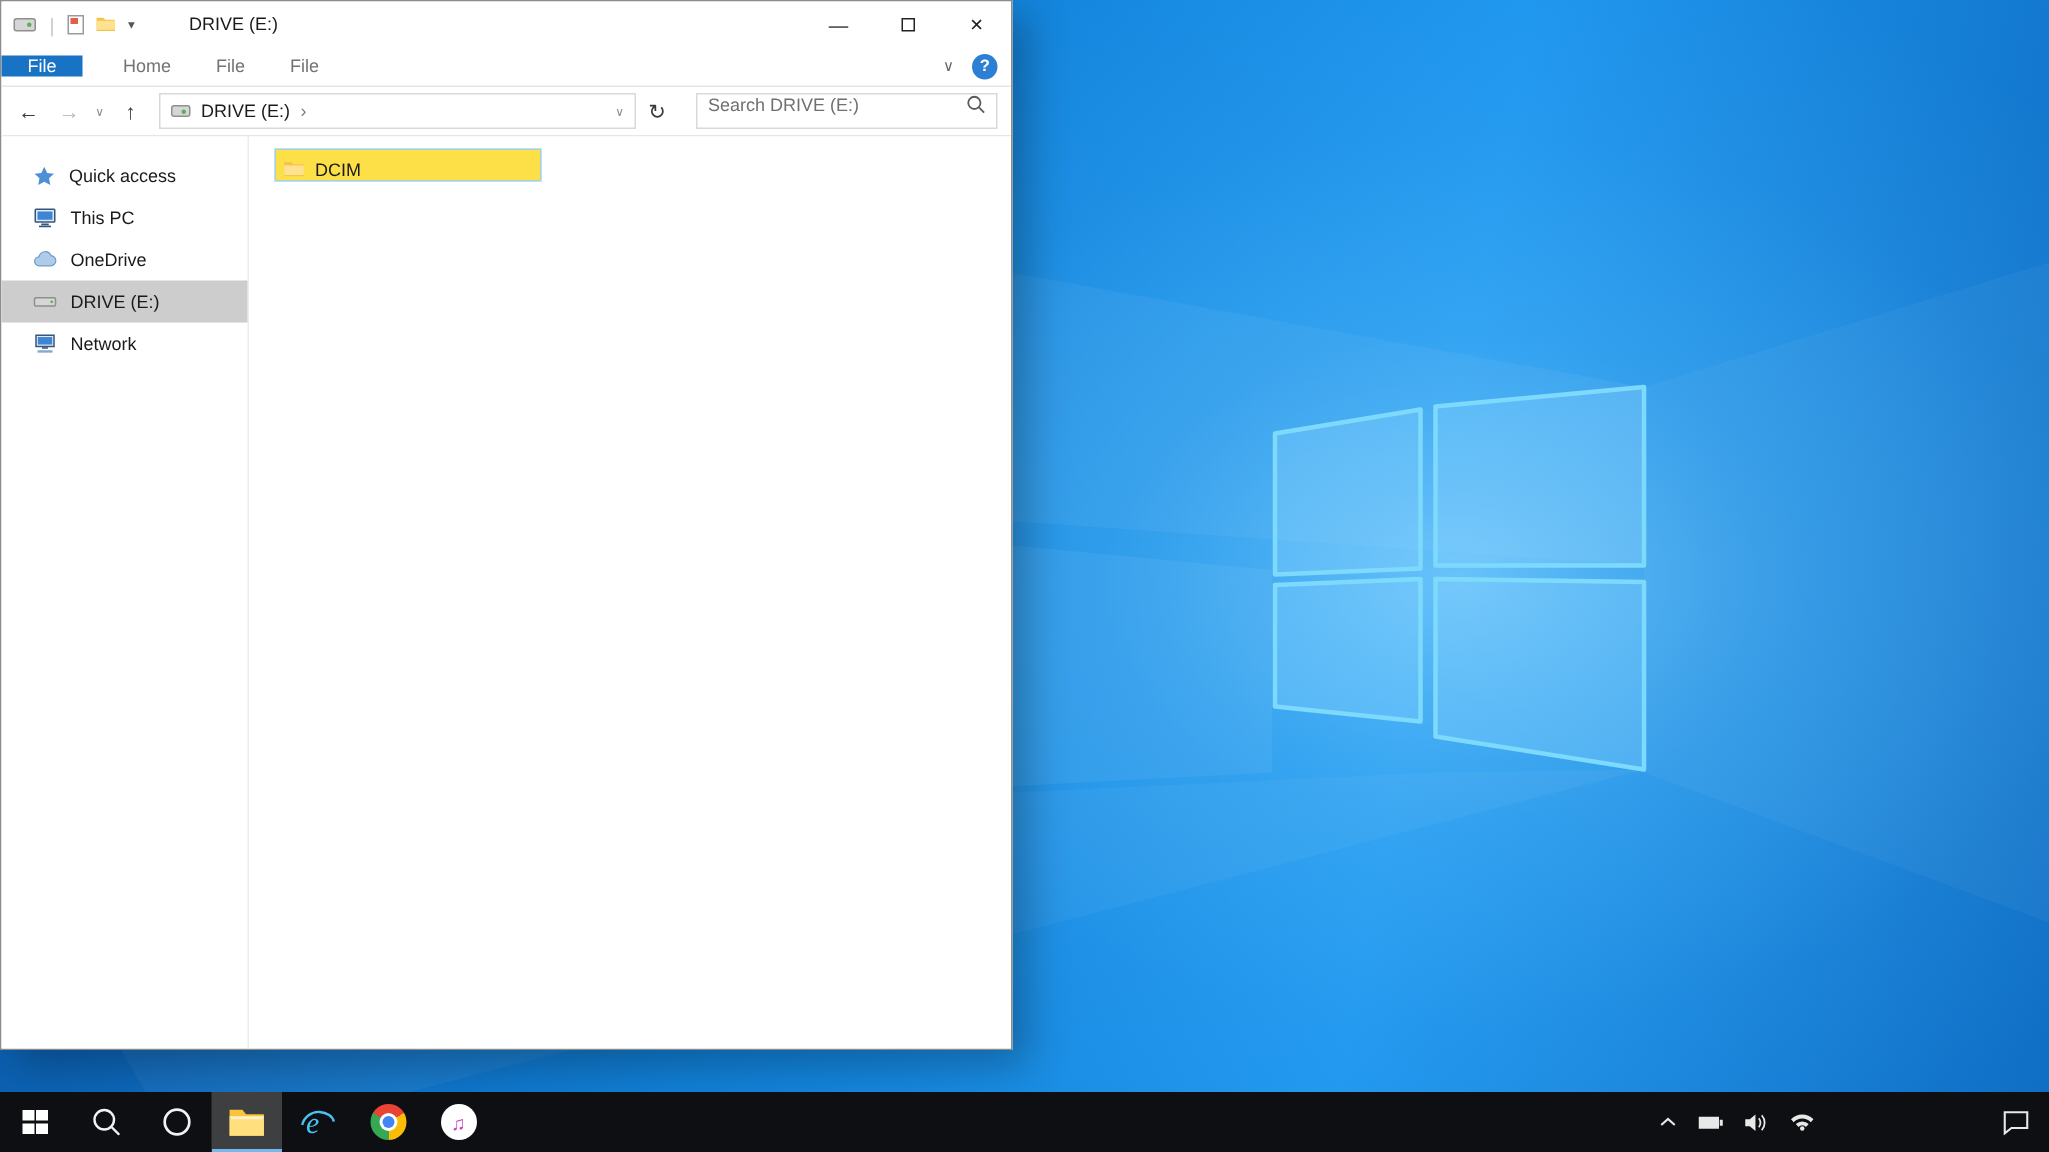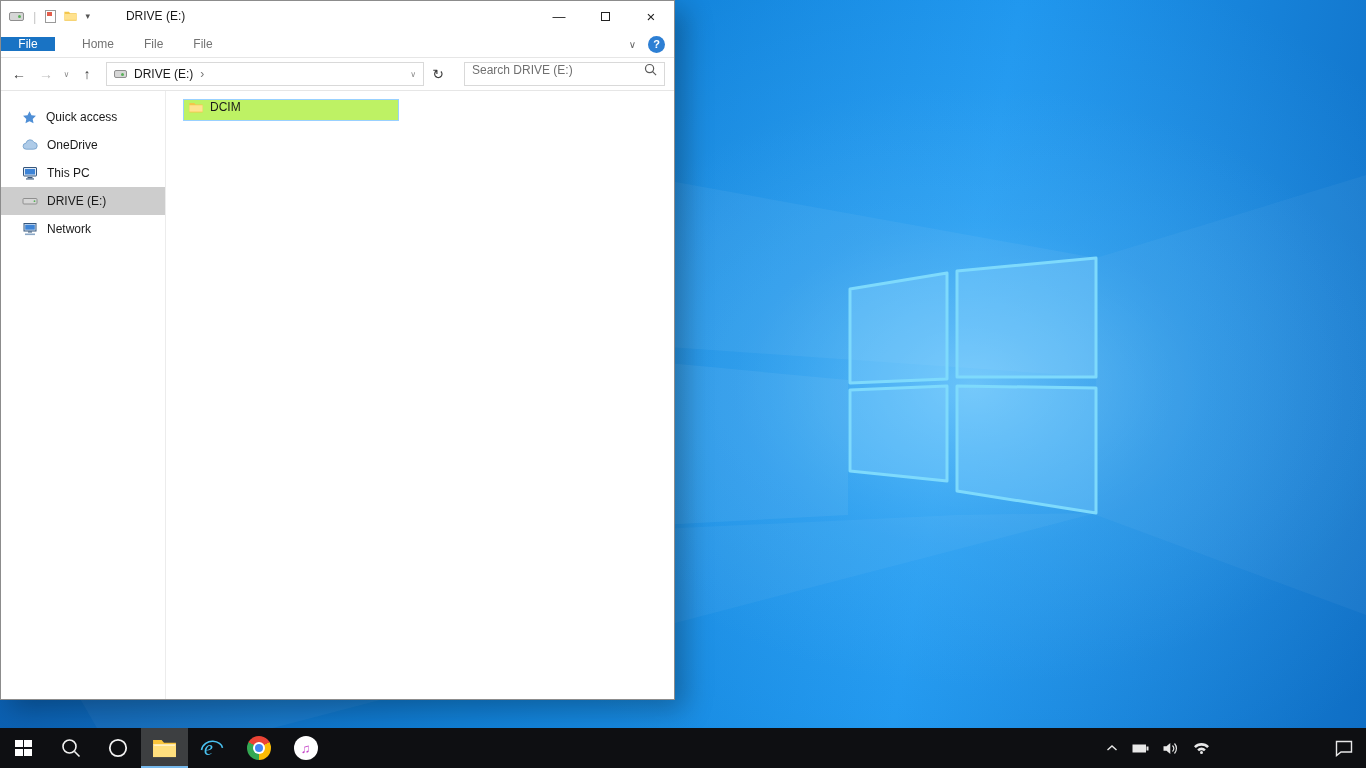--- a/index.html
+++ b/index.html
@@ -50,21 +50,21 @@
   .refresh-btn{width:22px;text-align:center;color:#3b3b3b;font-size:14px}
   .searchbox{display:flex;align-items:flex-start;height:24px;border:1px solid #d9d9d9;width:201px;margin-left:12px;padding:0 7px;background:#fff}
   .searchbox input{border:0;outline:0;flex:1;font:inherit;color:#333;min-width:0;background:transparent}
   .searchbox input::placeholder{color:#707070}
 
   .bodyarea{flex:1;display:flex;min-height:0;background:#fff}
   .sidebar{width:165px;border-right:1px solid #ececec;padding-top:12px;flex:0 0 auto}
   .side-item{height:28px;display:flex;align-items:center;gap:9px;padding-left:21px}
   .side-item.selected{background:#cdcdcd}
   .content{flex:1;padding:8px 0 0 17px}
-  .file-tile{width:216px;height:22px;display:flex;align-items:flex-start;gap:6px;padding:0 4px;background:#bef264;border:1px solid #99d1ff}
+  .file-tile{width:178px;height:22px;display:flex;align-items:flex-end;gap:6px;padding:0 4px;background:#fde047;border:1px solid #99d1ff}
 
   .statusbar{height:24px;border-top:1px solid #e6e6e6;display:flex;align-items:center;padding:0 9px;flex:0 0 auto;background:#fff}
   .status-sep{width:1px;height:14px;background:#d0d0d0;margin:0 11px}
   .view-toggles{margin-left:auto;display:flex;gap:7px;align-items:center;padding-right:2px}
 
   
   .taskbar{position:absolute;left:0;bottom:0;width:100%;height:40px;background:#0e0f12;display:flex;align-items:stretch;z-index:5}
   .tb-btn{width:47px;display:flex;align-items:center;justify-content:center}
   .tb-btn.active{background:#3d3f41;box-shadow:inset 0 -2px 0 #76b9ed}
   .start-logo{display:grid;grid-template-columns:7.5px 7.5px;grid-template-rows:7.5px 7.5px;gap:1.5px}
@@ -166,33 +166,33 @@
 
       <div class="side-item">
         <svg width="15" height="15" viewBox="0 0 16 16">
             <path d="M8 1.3l2.1 4.3 4.8.6-3.5 3.3.9 4.7L8 11.9l-4.3 2.3.9-4.7L1.1 6.2l4.8-.6z" fill="#4f8fd6"></path>
           </svg>
         <span>Quick access</span>
       </div>
 
       <div class="side-item">
         <svg width="16" height="16" viewBox="0 0 16 16">
-            <path d="M4.2 12.2a3 3 0 0 1-.2-6 4.2 4.2 0 0 1 8-.8 2.9 2.9 0 0 1-.4 6.8z" fill="#aecbe8" stroke="#6d9cc9" stroke-width="0.8"></path>
-          </svg>
-        <span>OneDrive</span>
-      </div>
-
-      <div class="side-item">
-        <svg width="16" height="16" viewBox="0 0 16 16">
             <rect x="1.5" y="2.5" width="13" height="8.5" rx="0.5" fill="#dfe9f5" stroke="#35567c"></rect>
             <rect x="3" y="4" width="10" height="5.5" fill="#3e84d6"></rect>
             <rect x="5.5" y="12" width="5" height="1.2" fill="#35567c"></rect>
             <rect x="4" y="13.4" width="8" height="1.1" fill="#35567c"></rect>
           </svg>
         <span>This PC</span>
+      </div>
+
+      <div class="side-item">
+        <svg width="16" height="16" viewBox="0 0 16 16">
+            <path d="M4.2 12.2a3 3 0 0 1-.2-6 4.2 4.2 0 0 1 8-.8 2.9 2.9 0 0 1-.4 6.8z" fill="#aecbe8" stroke="#6d9cc9" stroke-width="0.8"></path>
+          </svg>
+        <span>OneDrive</span>
       </div>
 
       <div class="side-item selected">
         <svg width="16" height="16" viewBox="0 0 16 16">
             <rect x="1" y="5.5" width="14" height="5.5" rx="1" fill="#d6d6d6" stroke="#8f8f8f"></rect>
             <circle cx="12.5" cy="8.2" r="0.9" fill="#58b058"></circle>
           </svg>
         <span>DRIVE (E:)</span>
       </div>
 

